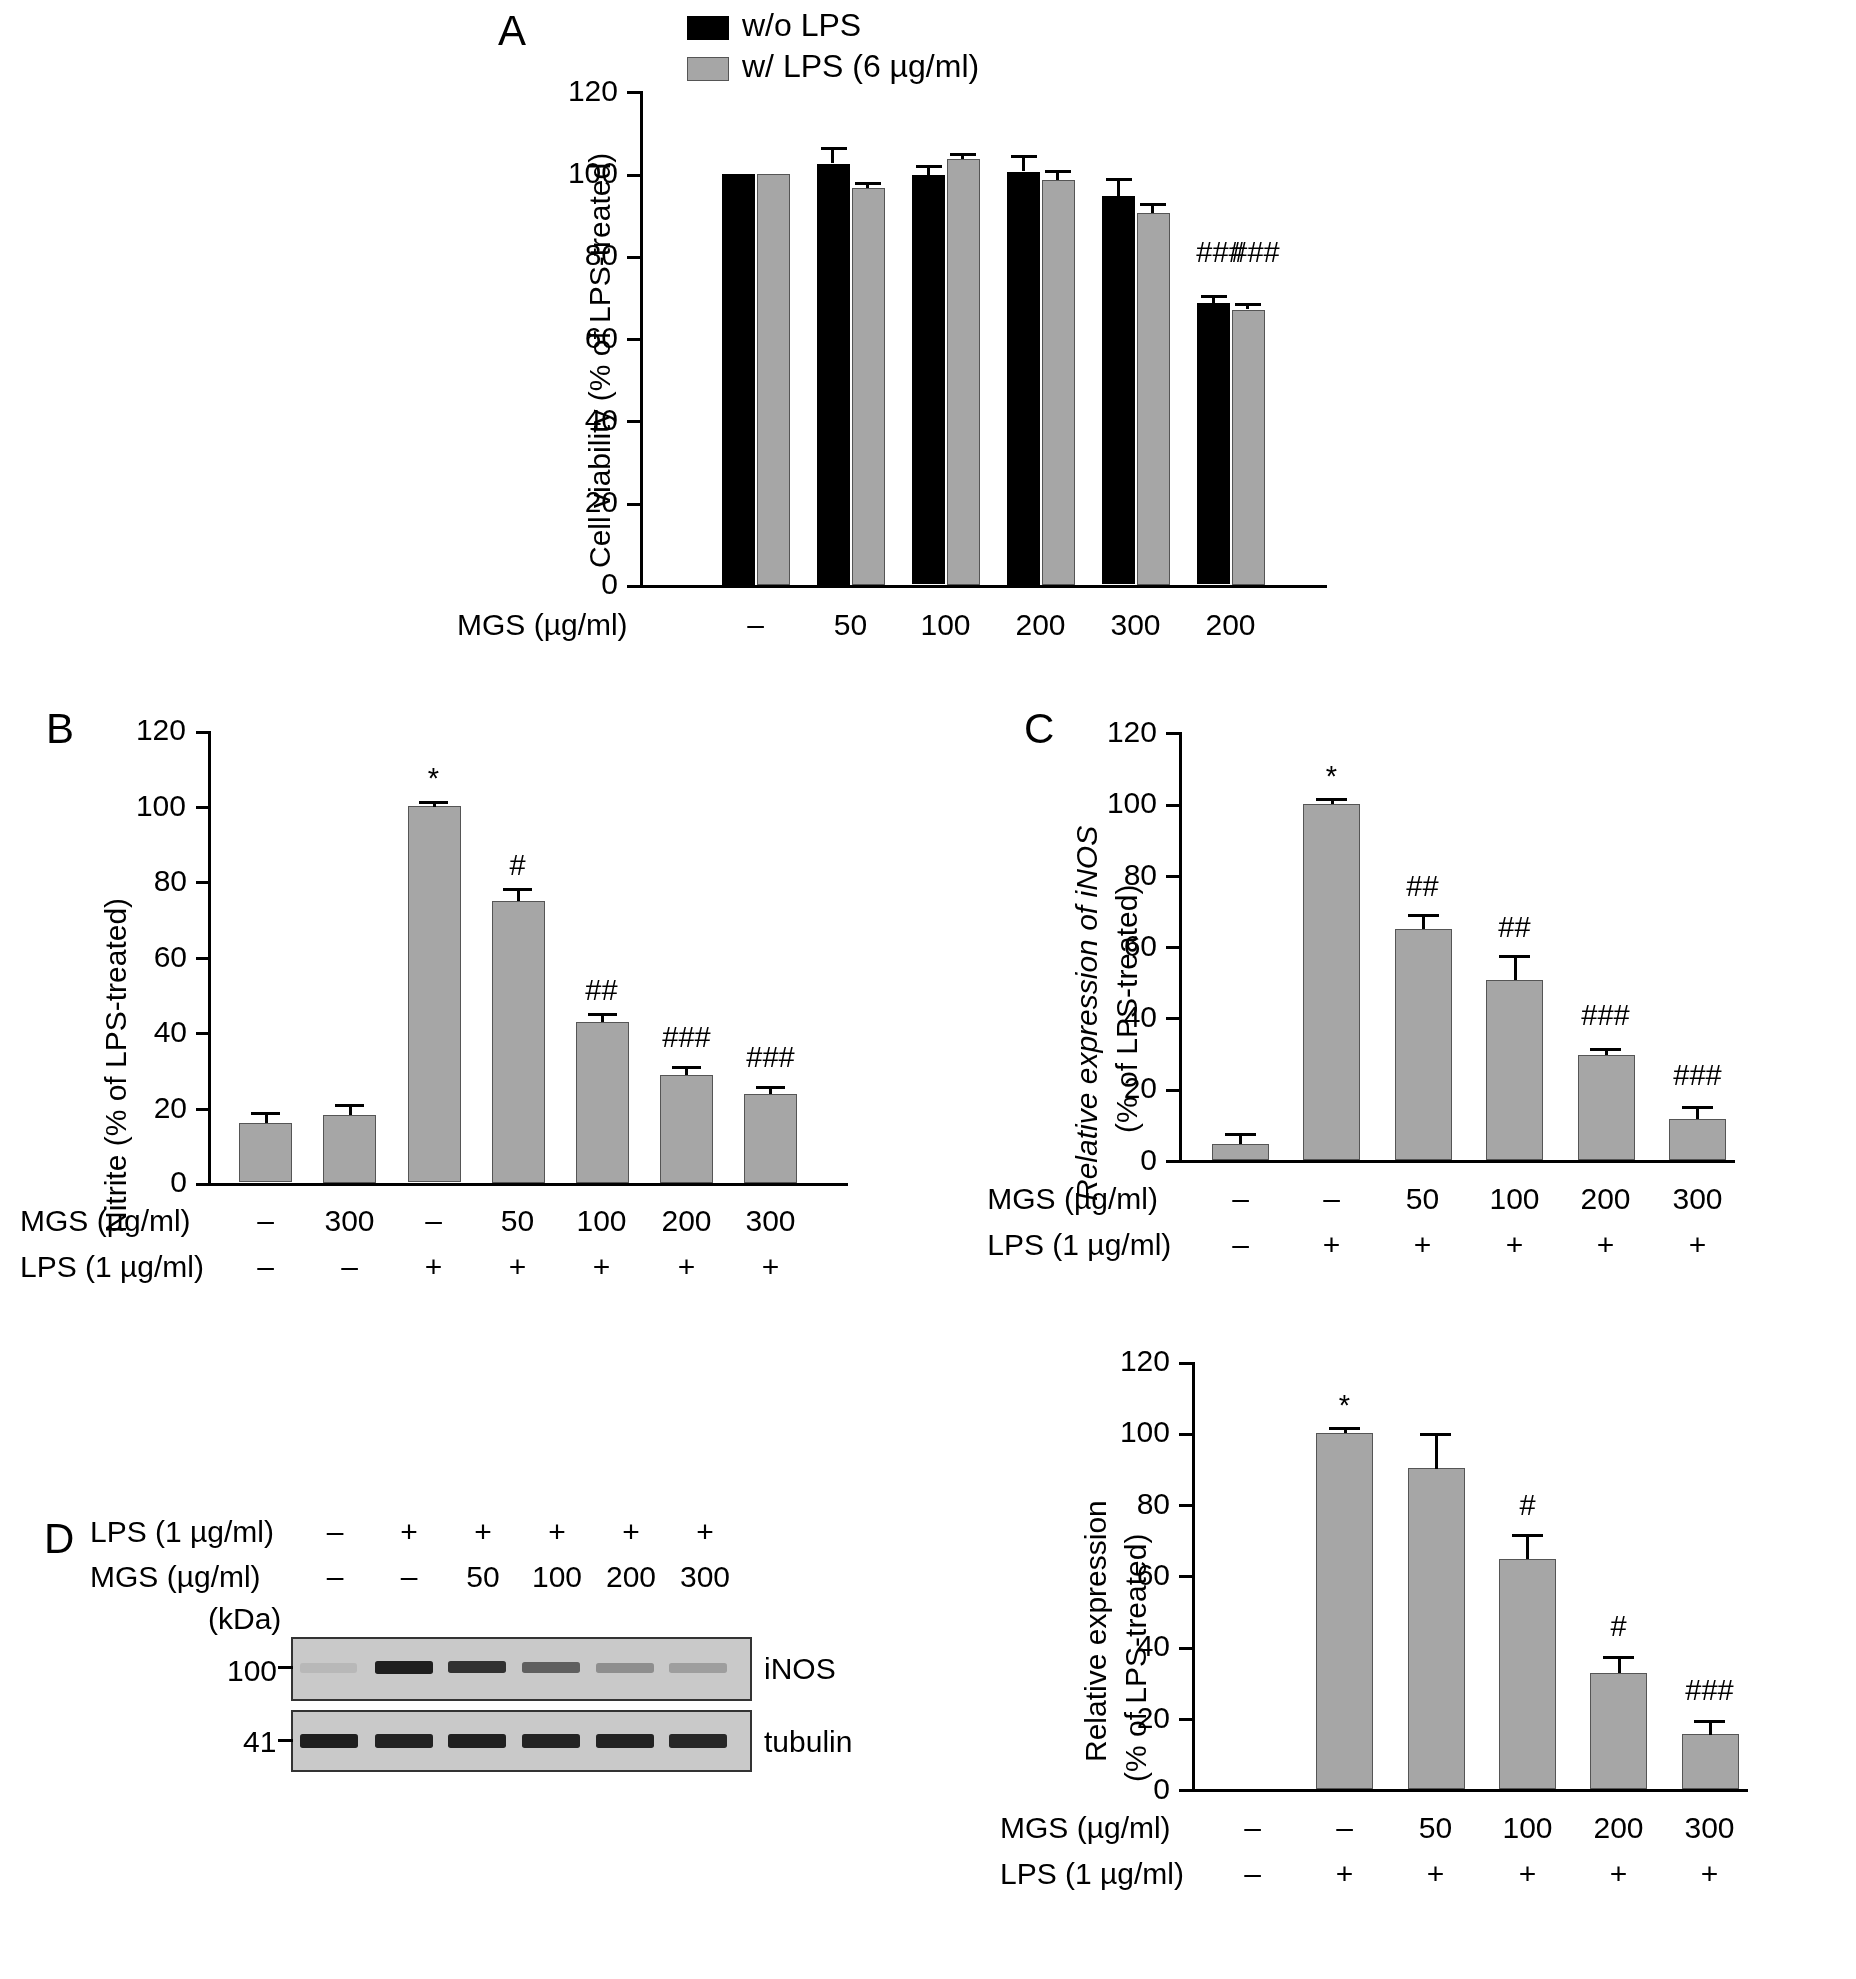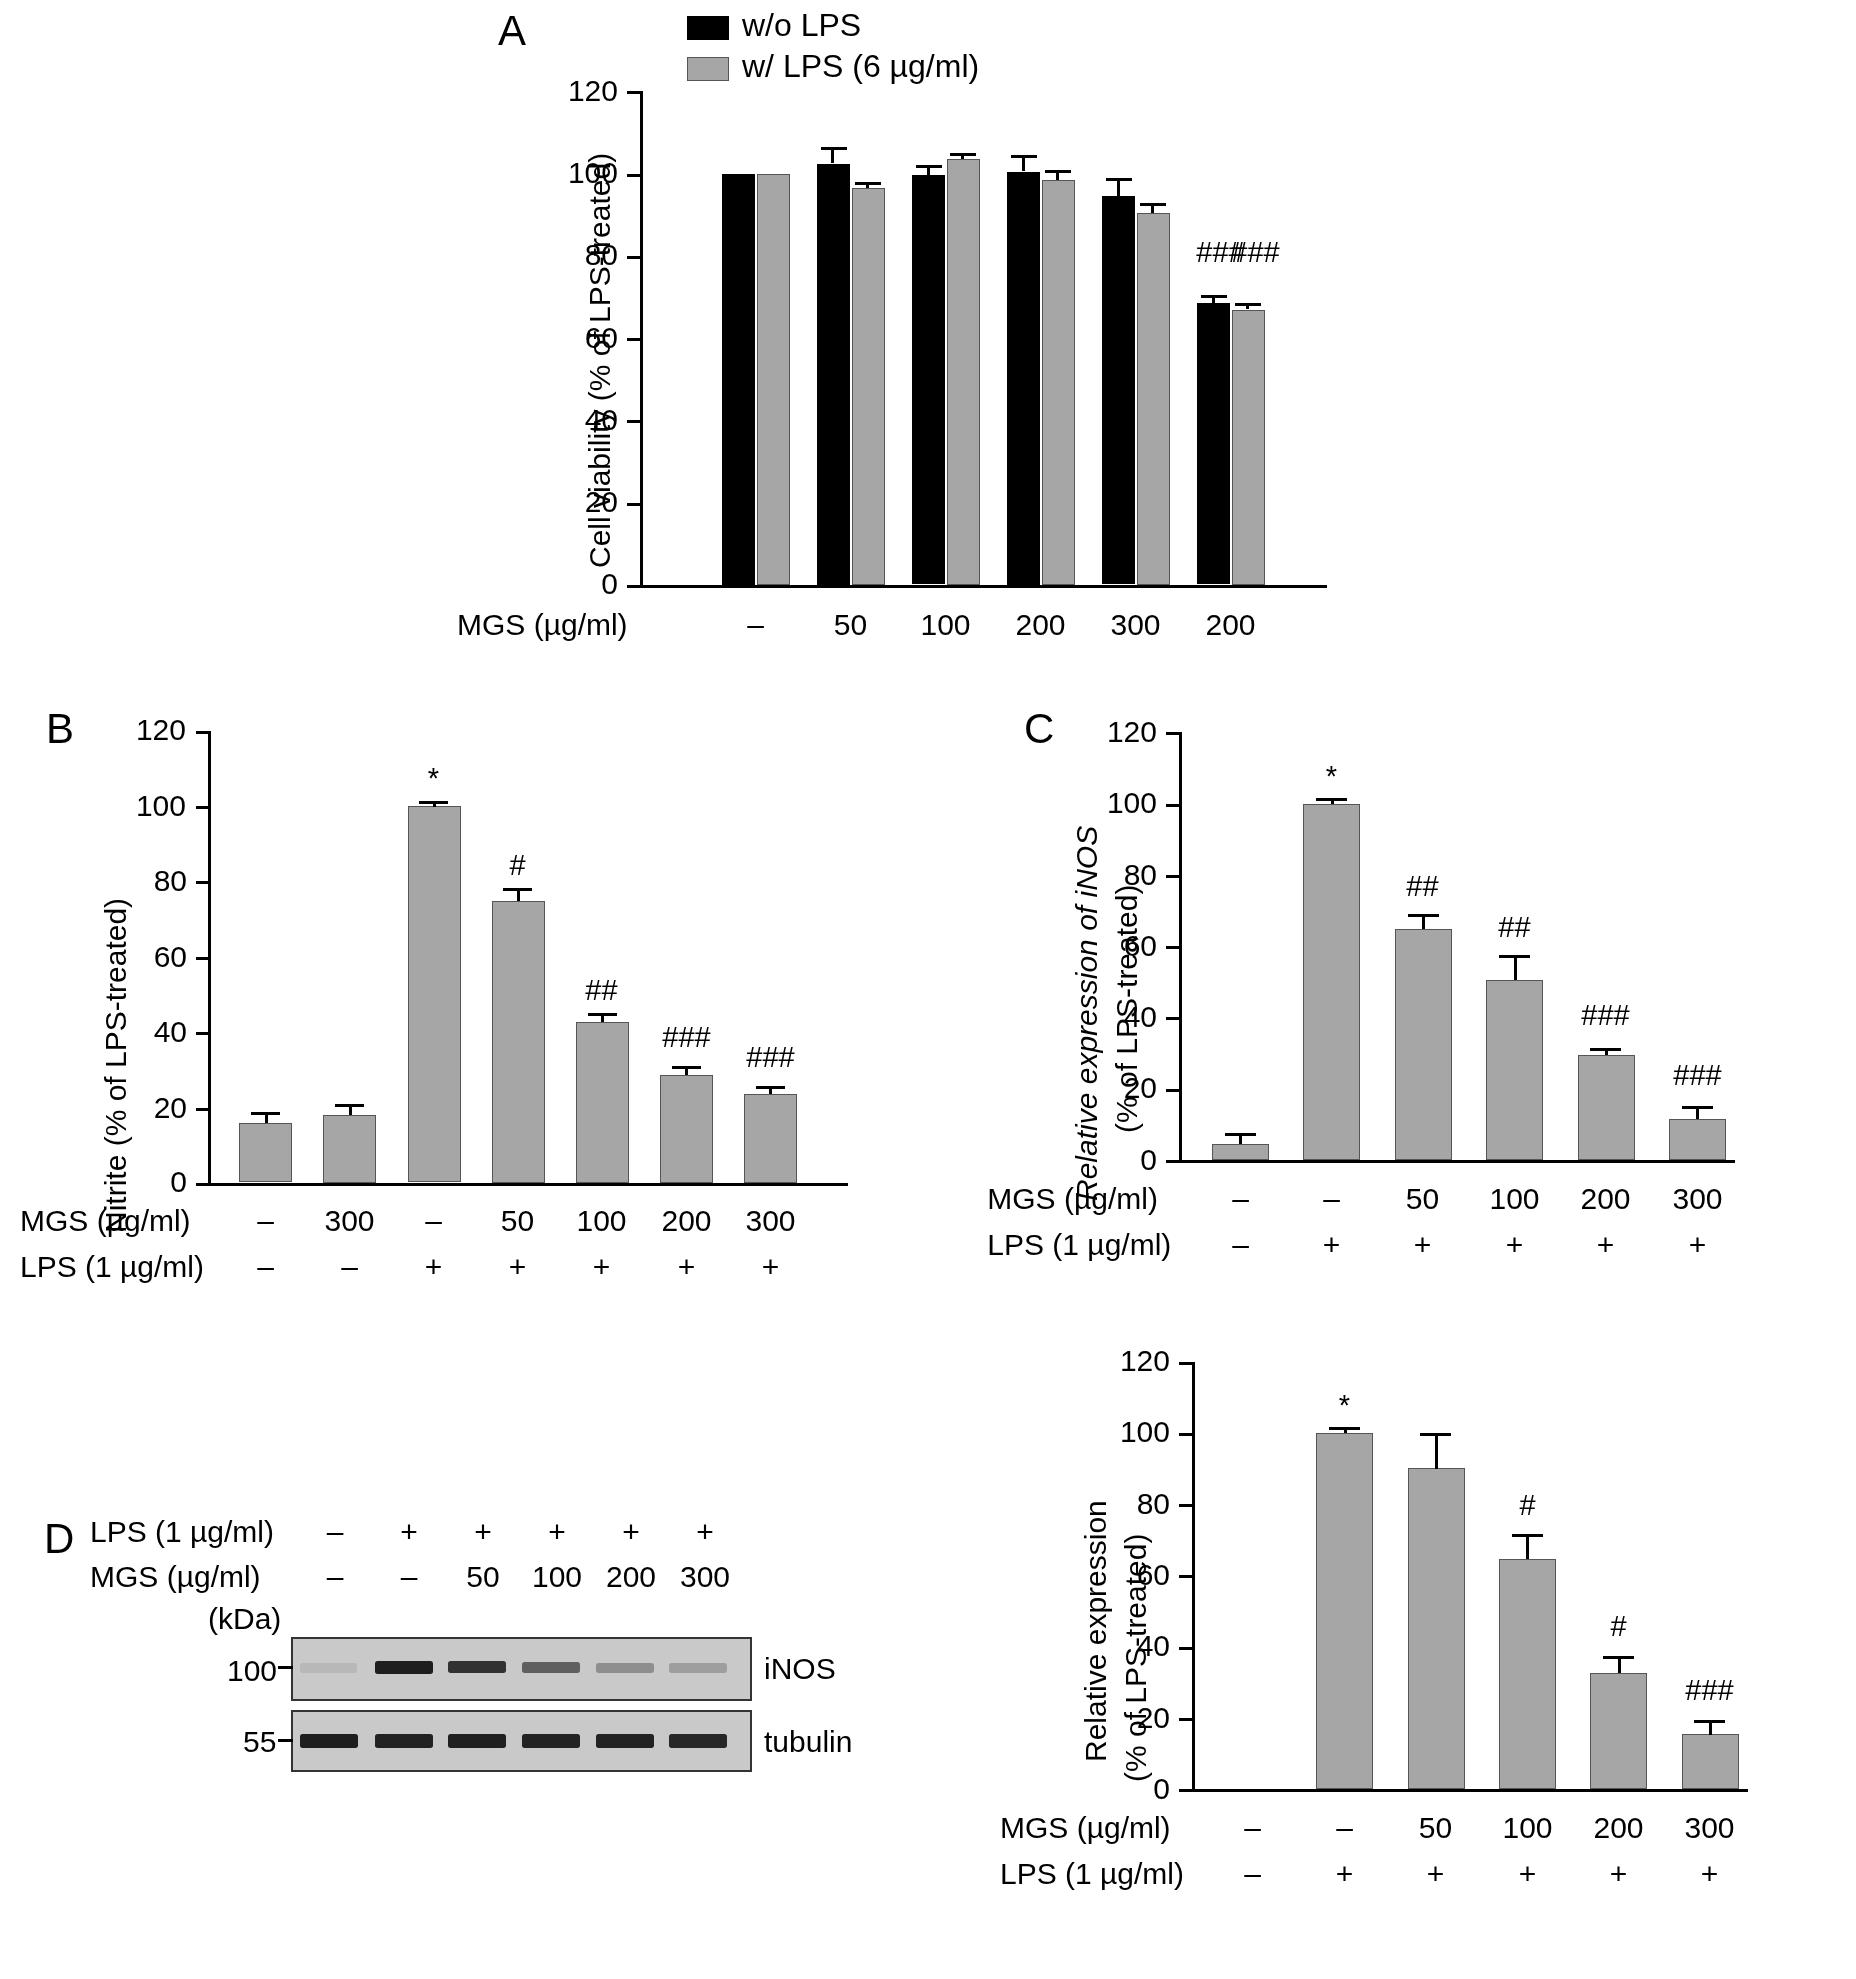--- a/index.html
+++ b/index.html
@@ -281,21 +281,21 @@
   <div class="blotlabel" style="left:764px;top:172px;">iNOS</div>
 
   <div class="blot-box" style="left:291px;top:230px;width:457px;height:58px;background:#c9c9c9;">
     <div class="band" style="left:7.3px;top:22px;width:58px;height:13.7px;background:rgba(15,15,15,0.92);"></div>
     <div class="band" style="left:82px;top:22px;width:58px;height:13.7px;background:rgba(15,15,15,0.90);"></div>
     <div class="band" style="left:155px;top:22px;width:58px;height:13.7px;background:rgba(15,15,15,0.91);"></div>
     <div class="band" style="left:229px;top:22px;width:58px;height:13.7px;background:rgba(15,15,15,0.89);"></div>
     <div class="band" style="left:303px;top:22px;width:58px;height:13.7px;background:rgba(15,15,15,0.90);"></div>
     <div class="band" style="left:376px;top:22px;width:58px;height:13.7px;background:rgba(15,15,15,0.87);"></div>
   </div>
-  <div class="blotlabel" style="left:243px;top:245px;">55</div>
+  <div class="blotlabel" style="left:243px;top:245px;">41</div>
   <div class="axis-line" style="left:278px;top:259px;width:14.6px;height:2.7px;"></div>
   <div class="blotlabel" style="left:764px;top:245px;">tubulin</div>
 </div>
 
 <div class="panel" style="left:969px;top:1325px;width:888px;height:654px;">
   <div class="ylabel" style="left:110px;top:437px;transform:rotate(-90deg);">Relative expression</div>
   <div class="ylabel" style="left:150px;top:457px;transform:rotate(-90deg);">(% of LPS-treated)</div>
 
   <div class="axis-line" style="left:223px;top:37px;width:2.7px;height:429px;"></div>
   <div class="axis-line" style="left:223px;top:464px;width:556px;height:2.7px;"></div>

